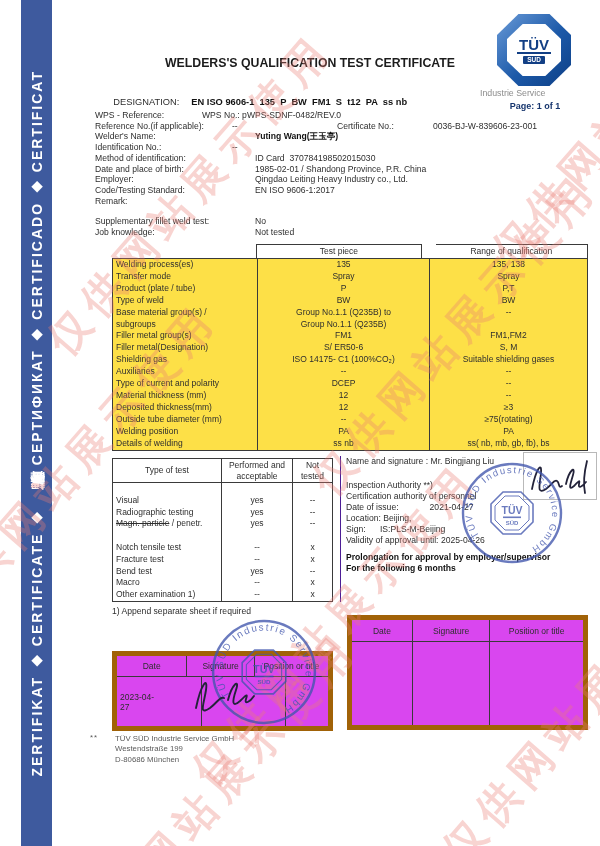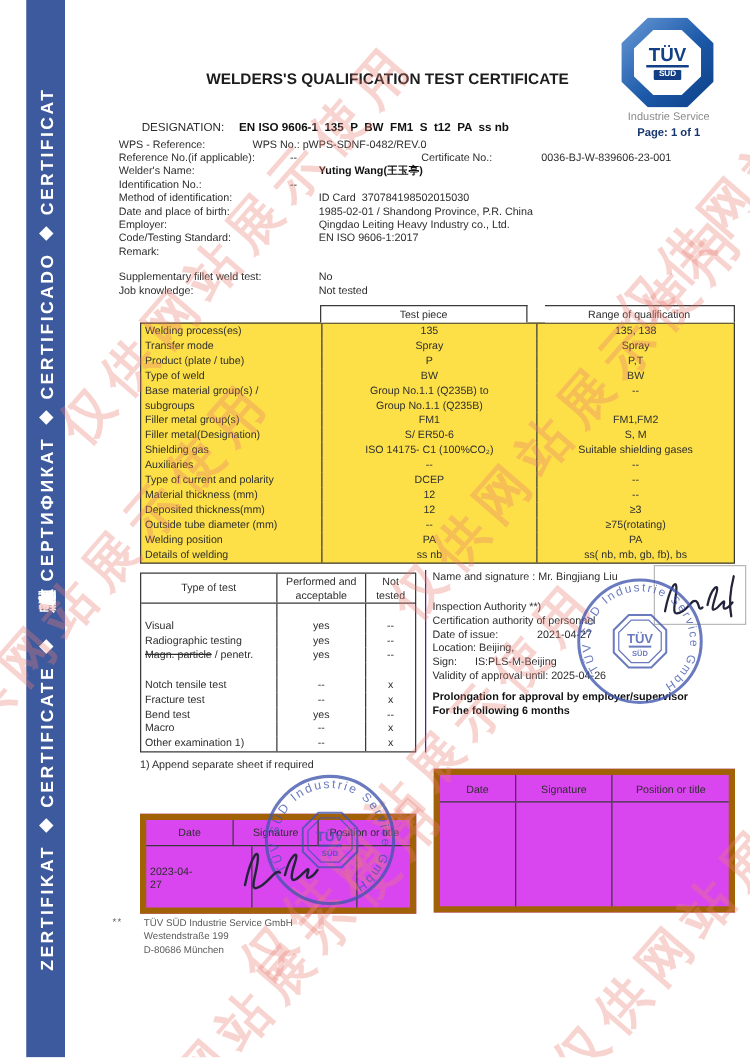--- a/index.html
+++ b/index.html
@@ -23,21 +23,21 @@
     clip-path:polygon(29% 0%,71% 0%,100% 29%,100% 71%,71% 100%,29% 100%,0% 71%,0% 29%);
     background:linear-gradient(135deg,#6a9bd8 0%,#1c59a8 55%,#0d3f86 100%);
     display:flex; align-items:center; justify-content:center; }
   .logo-inner { width:54px; height:52px;
     clip-path:polygon(29% 0%,71% 0%,100% 29%,100% 71%,71% 100%,29% 100%,0% 71%,0% 29%);
     background:#fff; display:flex; flex-direction:column; align-items:center; justify-content:center; }
   .logo-tuv { font-weight:bold; font-size:15px; color:#123f85; line-height:15px;
     border-bottom:2.5px solid #123f85; padding:0 2px; }
   .logo-sud { margin-top:2px; background:#123f85; color:#fff; font-weight:bold;
     font-size:6.5px; padding:0.5px 4px; border-radius:1px; }
-  .industrie { position:absolute; left:480px; top:88px; width:110px; text-align:center;
+  .industrie { position:absolute; left:480px; top:88px; width:110px; 
     color:#8c8c8c; font-size:8.8px; z-index:1; }
   .pageno { position:absolute; left:480px; top:101px; width:110px; text-align:center;
     color:#17366e; font-size:9px; font-weight:bold; z-index:1; }
 
   .title { position:absolute; left:75px; top:56px; width:470px; text-align:center;
     font-size:12.3px; font-weight:bold; color:#1c1c1c; z-index:1; }
   .designation { position:absolute; left:103px; top:87px; z-index:1; font-size:9.3px; white-space:pre; }
   .designation .lab { color:#2c2c2c; }
   .designation .val { font-weight:bold; margin-left:12px; color:#111;margin-top:44px; }
 

